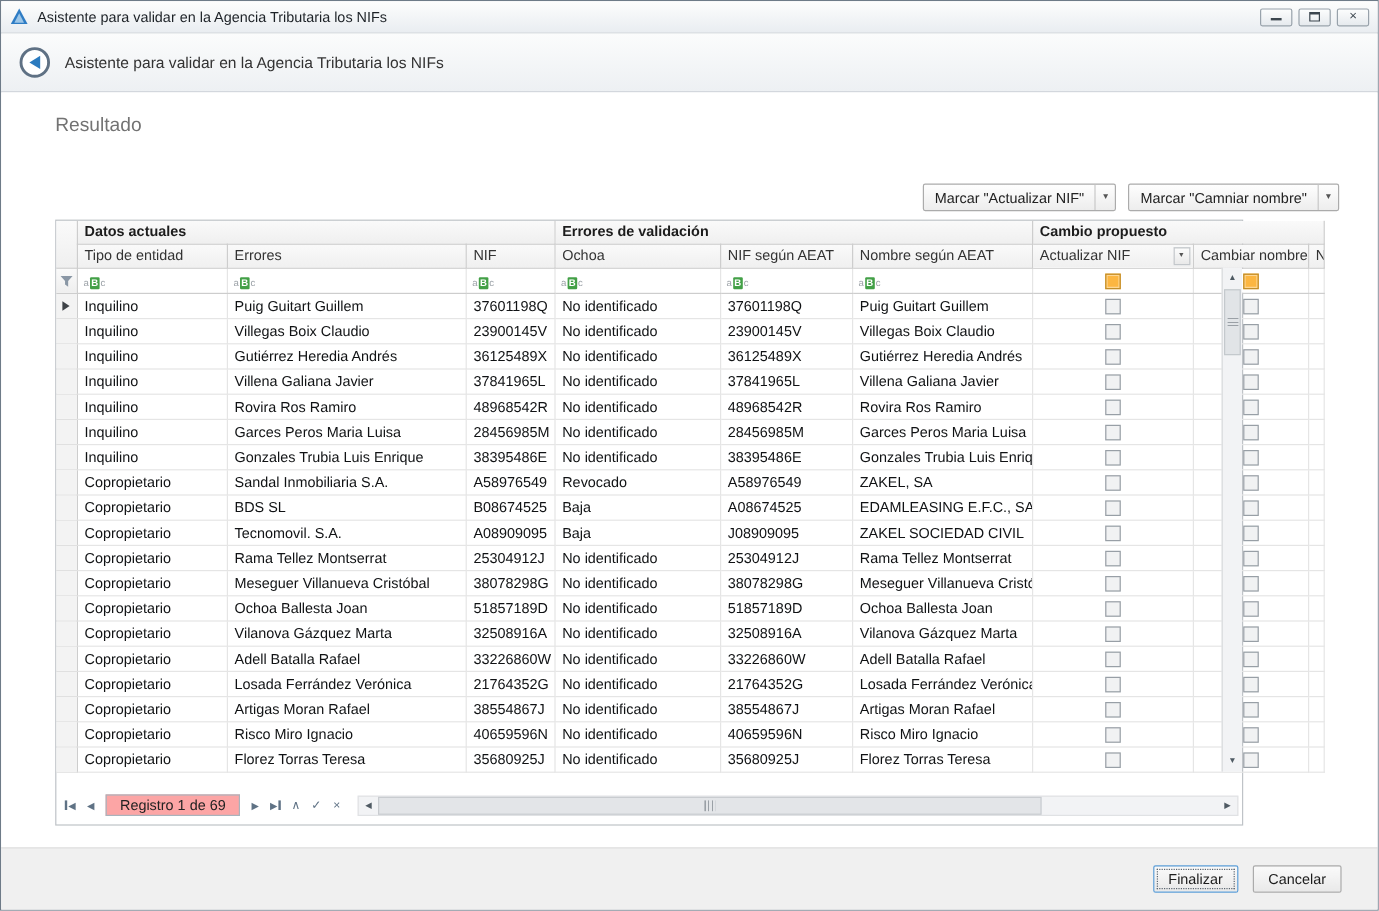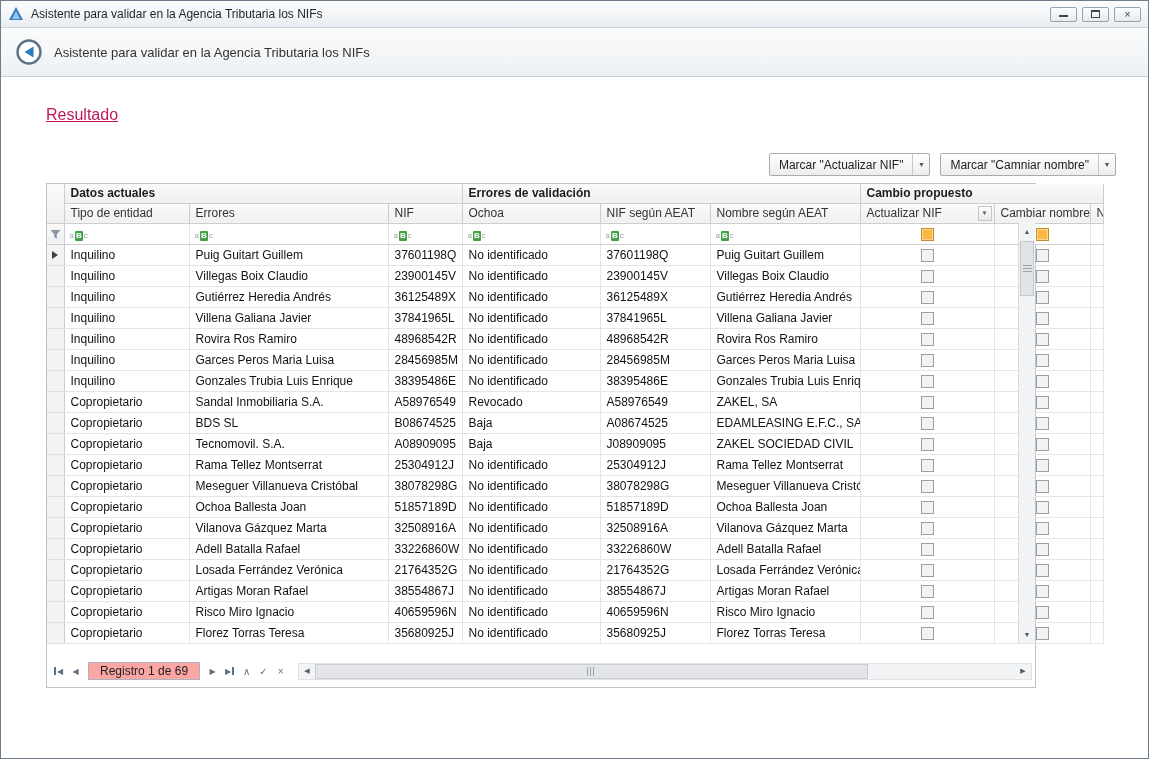--- a/index.html
+++ b/index.html
@@ -18,21 +18,21 @@
   .glyph-max{width:9px;height:8px;border:1px solid #3c464f;border-top-width:2px;}
   .glyph-close{font-size:11px;line-height:10px;color:#3c464f;}
 
   
   .wizard-header{flex:0 0 49px;background:linear-gradient(#fbfcfc,#edf0f3);border-bottom:1px solid #c9ced5;display:flex;align-items:center;gap:11px;padding:0 14px;}
   .back-btn{width:28px;height:28px;flex:0 0 auto;}
   .wizard-title{font-size:13px;color:#333;}
 
   
   .content{flex:1;position:relative;background:#fff;overflow:hidden;}
-  .result-heading{position:absolute;left:45px;top:29px;font-size:16px;color:#be185d;text-decoration:underline;}
+  .result-heading{position:absolute;left:45px;top:19px;font-size:16px;color:#737373;}
   .result-summary{position:absolute;left:45px;top:60px;font-size:12px;color:#16191c;}
   .mark-buttons{position:absolute;top:76px;right:32px;display:flex;gap:10px;}
   .split-btn{height:23px;border:1px solid #ababab;border-radius:2px;background:linear-gradient(#fefefe,#ededed);display:flex;align-items:stretch;font-size:12px;color:#222;cursor:default;}
   .split-btn .lbl{padding:0 9px;display:flex;align-items:center;}
   .split-btn .drop{width:17px;border-left:1px solid #c8c8c8;display:flex;align-items:center;justify-content:center;font-size:7px;color:#555;}
 
   
   .grid-container{position:absolute;left:45px;top:106px;width:990px;height:505px;border:1px solid #bfc3c7;background:#fff;}
   table.grid{border-collapse:collapse;table-layout:fixed;width:1056px;}
   .grid th,.grid td{overflow:hidden;white-space:nowrap;text-align:left;font-weight:normal;}
@@ -477,14 +477,18 @@
             <div class="h-thumb">
                 <span class="grip"></span>
               </div>
           </div>
           <div class="s-arrow">▶</div>
         </div>
       </div>
     </div>
   </div>
 
+  <div class="footer">
+    <div class="btn primary">Finalizar</div>
+    <div class="btn">Cancelar</div>
+  </div>
 
 </div>
 
 </body></html>

